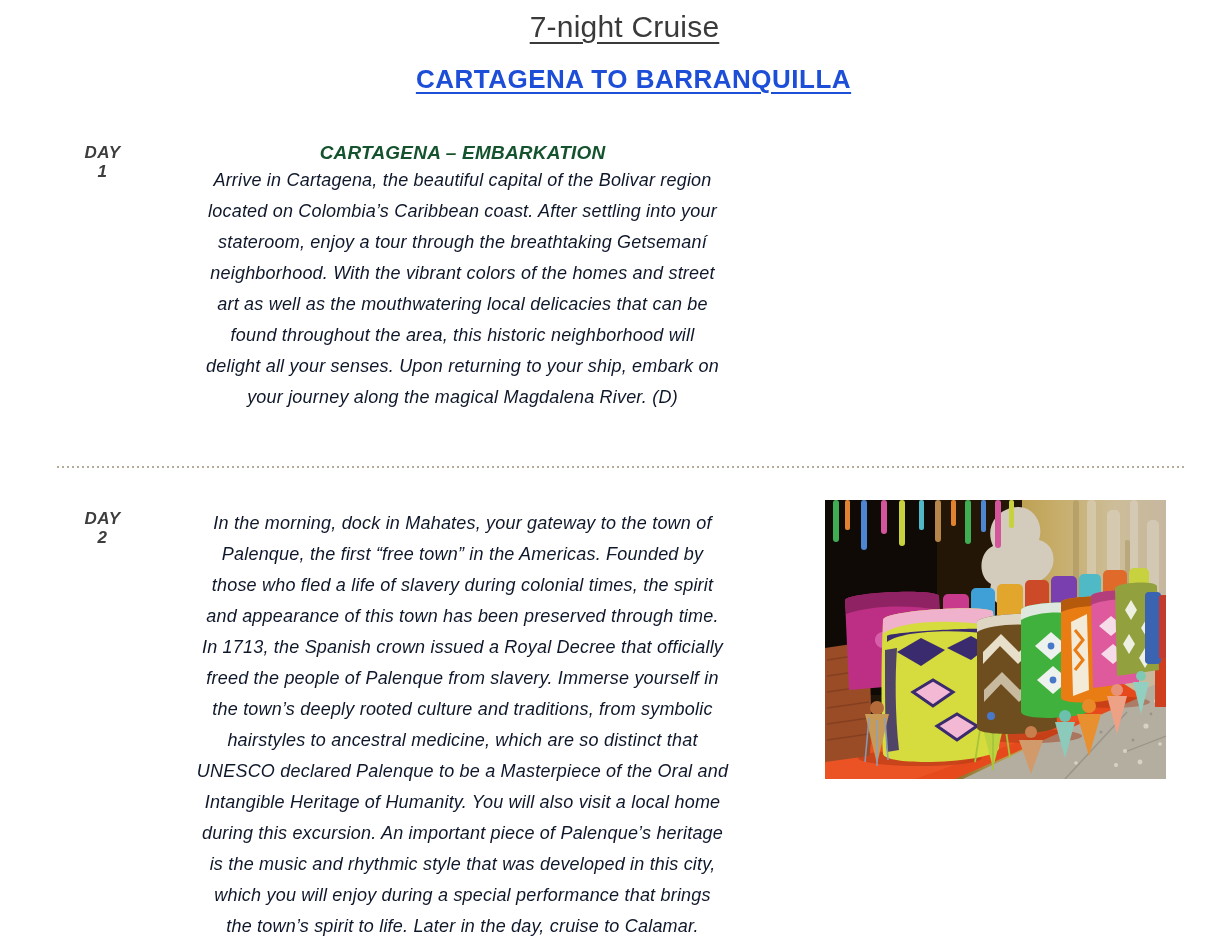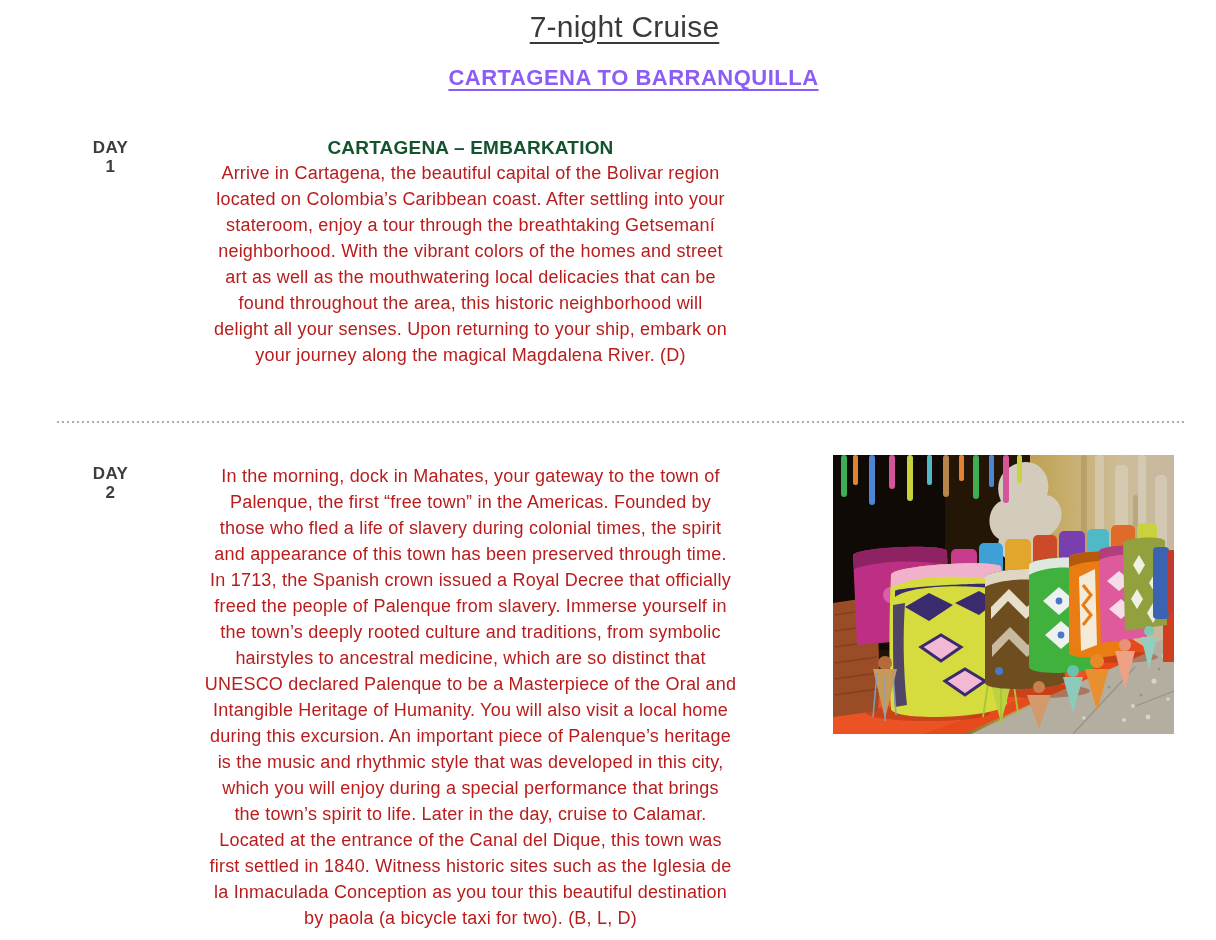--- a/index.html
+++ b/index.html
@@ -9,42 +9,42 @@
     color:#3d3d3d;
   }
   .page { padding:10px 0 0 33px;text-align:center; }
 
   .page-title {
     font-size:30px; font-weight:500; line-height:1.1; margin:0;
     color:#3a3a3a; letter-spacing:0.2px;
     text-decoration:underline; text-decoration-thickness:2px; text-underline-offset:5px;
   }
   .page-subtitle {
-    font-size:22px; font-weight:700; line-height:1.15; margin:22px 0 0 18px;
-    color:#8b5cf6; letter-spacing:0.5px;
+    font-size:26px; font-weight:700; line-height:1.15; margin:22px 0 0 18px;
+    color:#1d4ed8; letter-spacing:0.5px;
     text-decoration:underline; text-decoration-thickness:2px; text-underline-offset:4px;
   }
 
-  .day-row { display:flex; align-items:flex-start; margin-left:40px; }
+  .day-row { display:flex; align-items:flex-start; margin-left:32px;font-style:italic; }
   .day-row.first { margin-top:47px; }
   .day-row.second { margin-top:40px; }
 
   .day-col { flex:none; width:75px; padding-top:1px; }
   .day-word, .day-num {
     font-size:17px; font-weight:700; line-height:19px;
     color:#3d3d3d; letter-spacing:0.4px;
   }
 
   .text-col { flex:none; width:645px; }
   .day-heading {
     font-size:19px; font-weight:700; margin:0 0 1px 0;
     line-height:22px; color:#14532d; letter-spacing:0.2px;
   }
   .day-body {
-    font-size:18px; margin:0; line-height:26px; color:#b91c1c;
+    font-size:18px; margin:0; line-height:31px; color:#0f172a;
     letter-spacing:0.2px; white-space:pre-line;
   }
 
   .photo { flex:none; width:341px; height:279px; margin:-8px 0 0 40px; padding:0; }
   .photo svg { display:block; width:341px; height:279px; }
 
   .divider {
     height:2px; margin-left:24px; width:1130px;
     background:repeating-linear-gradient(to right,#b5ad9c 0 2px,transparent 2px 5px);
   }

